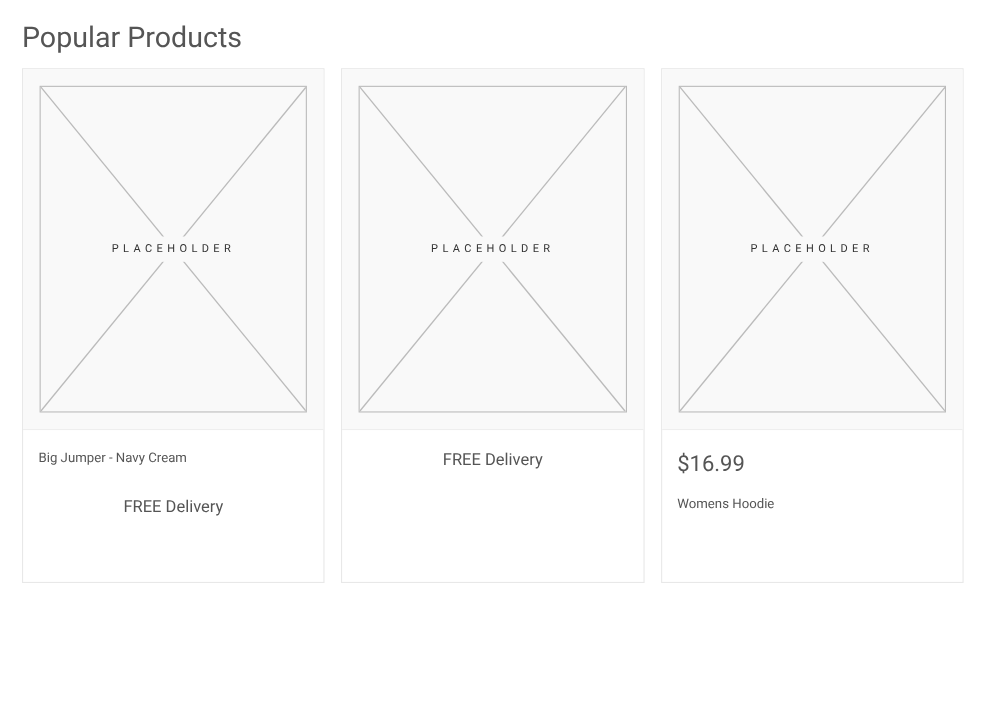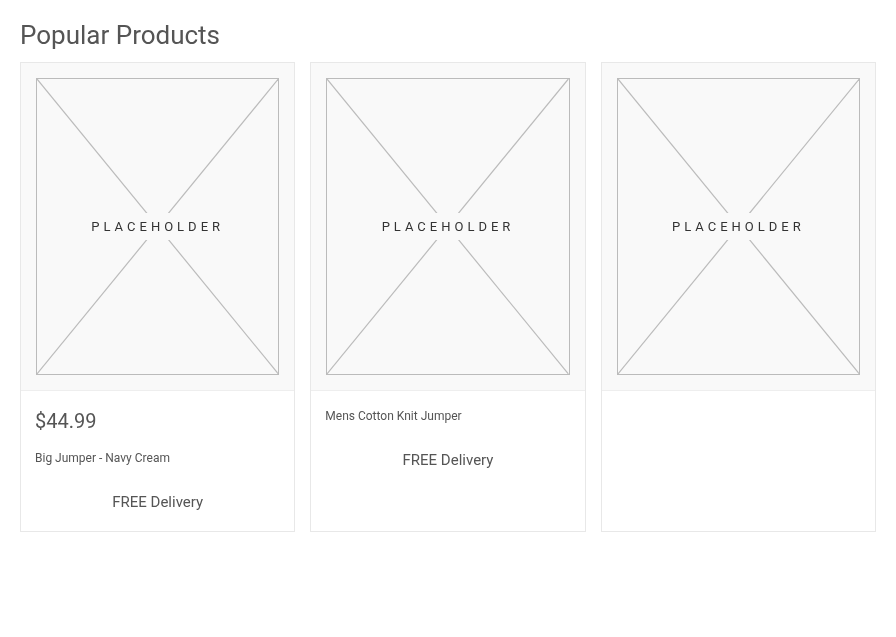--- a/index.html
+++ b/index.html
@@ -46,21 +46,21 @@
     }
     .placeholder-box svg {
       position: absolute;
       top: 0;
       left: 0;
       width: 100%;
       height: 100%;
     }
     .placeholder-label {
       position: relative;
-      font-size: 13px;
+      font-size: 10px;
       letter-spacing: 4px;
       color: #333;
       background: #f9f9f9;
       padding: 6px 8px;
       z-index: 1;
     }
     .card-body {
       padding: 18px 14px 20px 14px;
       display: flex;
       flex-direction: column;
@@ -94,47 +94,50 @@
     <div class="image-container">
       <div class="placeholder-box">
         <svg viewBox="0 0 100 122" preserveAspectRatio="none">
           <line x1="0" y1="0" x2="100" y2="122" stroke="#bbb" stroke-width="0.5"></line>
           <line x1="100" y1="0" x2="0" y2="122" stroke="#bbb" stroke-width="0.5"></line>
         </svg>
         <span class="placeholder-label">PLACEHOLDER</span>
       </div>
     </div>
     <div class="card-body">
-      <div class="price">$44.99</div>
       <div class="product-name">Big Jumper -  Navy Cream</div>
       <div class="delivery">FREE Delivery</div>
     </div>
   </div>
 
   <div class="product-card">
     <div class="image-container">
       <div class="placeholder-box">
         <svg viewBox="0 0 100 122" preserveAspectRatio="none">
           <line x1="0" y1="0" x2="100" y2="122" stroke="#bbb" stroke-width="0.5"></line>
           <line x1="100" y1="0" x2="0" y2="122" stroke="#bbb" stroke-width="0.5"></line>
         </svg>
         <span class="placeholder-label">PLACEHOLDER</span>
       </div>
     </div>
     <div class="card-body">
-      <div class="product-name">Mens Cotton Knit Jumper</div>
       <div class="delivery">FREE Delivery</div>
     </div>
   </div>
 
   <div class="product-card">
     <div class="image-container">
       <div class="placeholder-box">
         <svg viewBox="0 0 100 122" preserveAspectRatio="none">
           <line x1="0" y1="0" x2="100" y2="122" stroke="#bbb" stroke-width="0.5"></line>
           <line x1="100" y1="0" x2="0" y2="122" stroke="#bbb" stroke-width="0.5"></line>
         </svg>
         <span class="placeholder-label">PLACEHOLDER</span>
       </div>
     </div>
+    <div class="card-body">
+      <div class="price">$16.99</div>
+      <div class="product-name">Womens Hoodie</div>
+      <div class="delivery"></div>
+    </div>
   </div>
 
 </div>
 
 </body></html>

